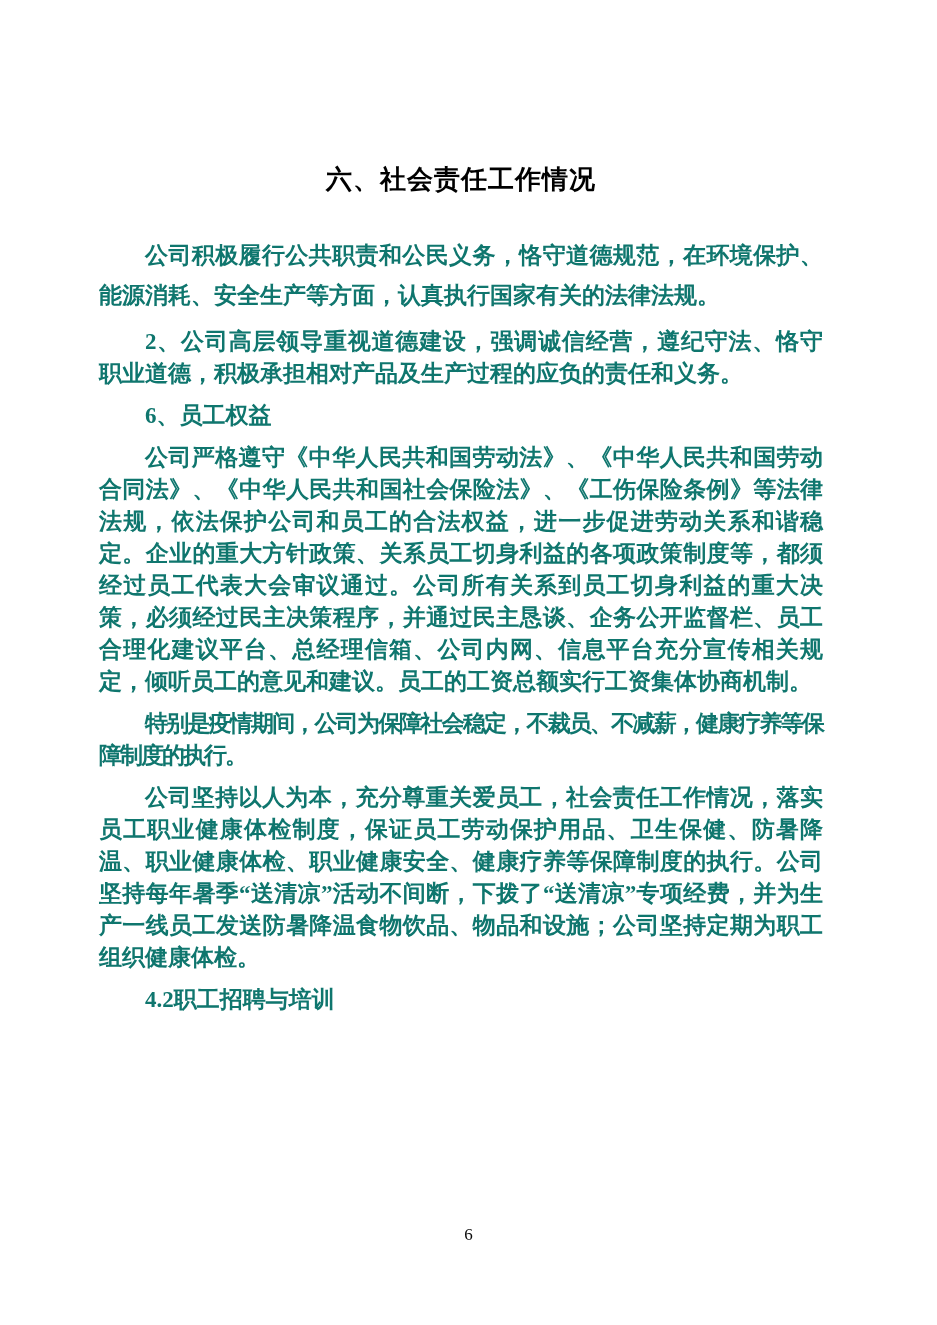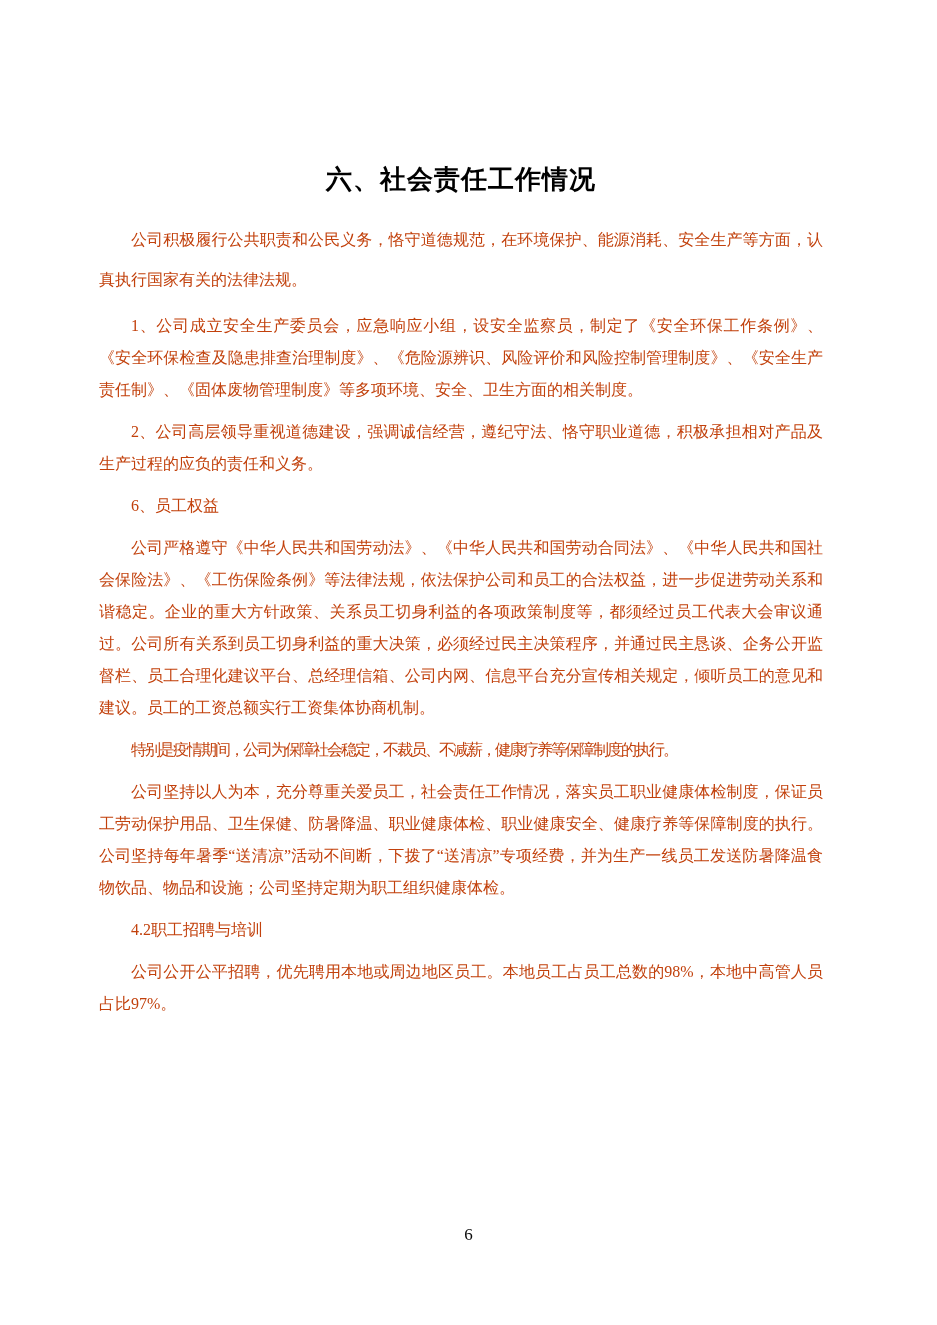--- a/index.html
+++ b/index.html
@@ -19,30 +19,31 @@
     top: 162px;
     width: 724px;
   }
   .doc-title {
     font-family: "Liberation Sans", "DejaVu Sans", sans-serif;
     font-weight: bold;
     font-size: 26px;
     line-height: 34px;
     letter-spacing: 1px;
     text-align: center;
-    margin-bottom: 24px;
+    margin-bottom: 40px;
     color: #000000;
   }
   .content p {
-    font-size: 16px;
+    font-size: 23px;
     line-height: 32px;
     text-align: justify;
     text-indent: 2em;
     margin-bottom: 10px;
-    color: #c2410c;
+    color: #0f766e;
+    font-weight: bold;
   }
   .content p.loose {
     line-height: 40px;
   }
   .content p.tight {
     letter-spacing: -2px;
   }
   .page-footer {
     position: absolute;
     left: 0;
@@ -57,34 +58,32 @@
 </head>
 <body>
 
 <div class="page">
   <div class="content">
 
     <h1 class="doc-title">六、社会责任工作情况</h1>
 
     <p class="loose">公司积极履行公共职责和公民义务，恪守道德规范，在环境保护、能源消耗、安全生产等方面，认真执行国家有关的法律法规。</p>
 
-    <p>1、公司成立安全生产委员会，应急响应小组，设安全监察员，制定了《安全环保工作条例》、《安全环保检查及隐患排查治理制度》、《危险源辨识、风险评价和风险控制管理制度》、《安全生产责任制》、《固体废物管理制度》等多项环境、安全、卫生方面的相关制度。</p>
 
 
     <p>2、公司高层领导重视道德建设，强调诚信经营，遵纪守法、恪守职业道德，积极承担相对产品及生产过程的应负的责任和义务。</p>
 
     <p>6、员工权益</p>
 
 
     <p>公司严格遵守《中华人民共和国劳动法》、《中华人民共和国劳动合同法》、《中华人民共和国社会保险法》、《工伤保险条例》等法律法规，依法保护公司和员工的合法权益，进一步促进劳动关系和谐稳定。企业的重大方针政策、关系员工切身利益的各项政策制度等，都须经过员工代表大会审议通过。公司所有关系到员工切身利益的重大决策，必须经过民主决策程序，并通过民主恳谈、企务公开监督栏、员工合理化建议平台、总经理信箱、公司内网、信息平台充分宣传相关规定，倾听员工的意见和建议。员工的工资总额实行工资集体协商机制。</p>
 
     <p class="tight">特别是疫情期间，公司为保障社会稳定，不裁员、不减薪，健康疗养等保障制度的执行。</p>
 
     <p>公司坚持以人为本，充分尊重关爱员工，社会责任工作情况，落实员工职业健康体检制度，保证员工劳动保护用品、卫生保健、防暑降温、职业健康体检、职业健康安全、健康疗养等保障制度的执行。公司坚持每年暑季“送清凉”活动不间断，下拨了“送清凉”专项经费，并为生产一线员工发送防暑降温食物饮品、物品和设施；公司坚持定期为职工组织健康体检。</p>
 
     <p>4.2职工招聘与培训</p>
 
-    <p>公司公开公平招聘，优先聘用本地或周边地区员工。本地员工占员工总数的98%，本地中高管人员占比97%。</p>
 
   </div>
 
   <div class="page-footer">6</div>
 </div>
 
 </body></html>

